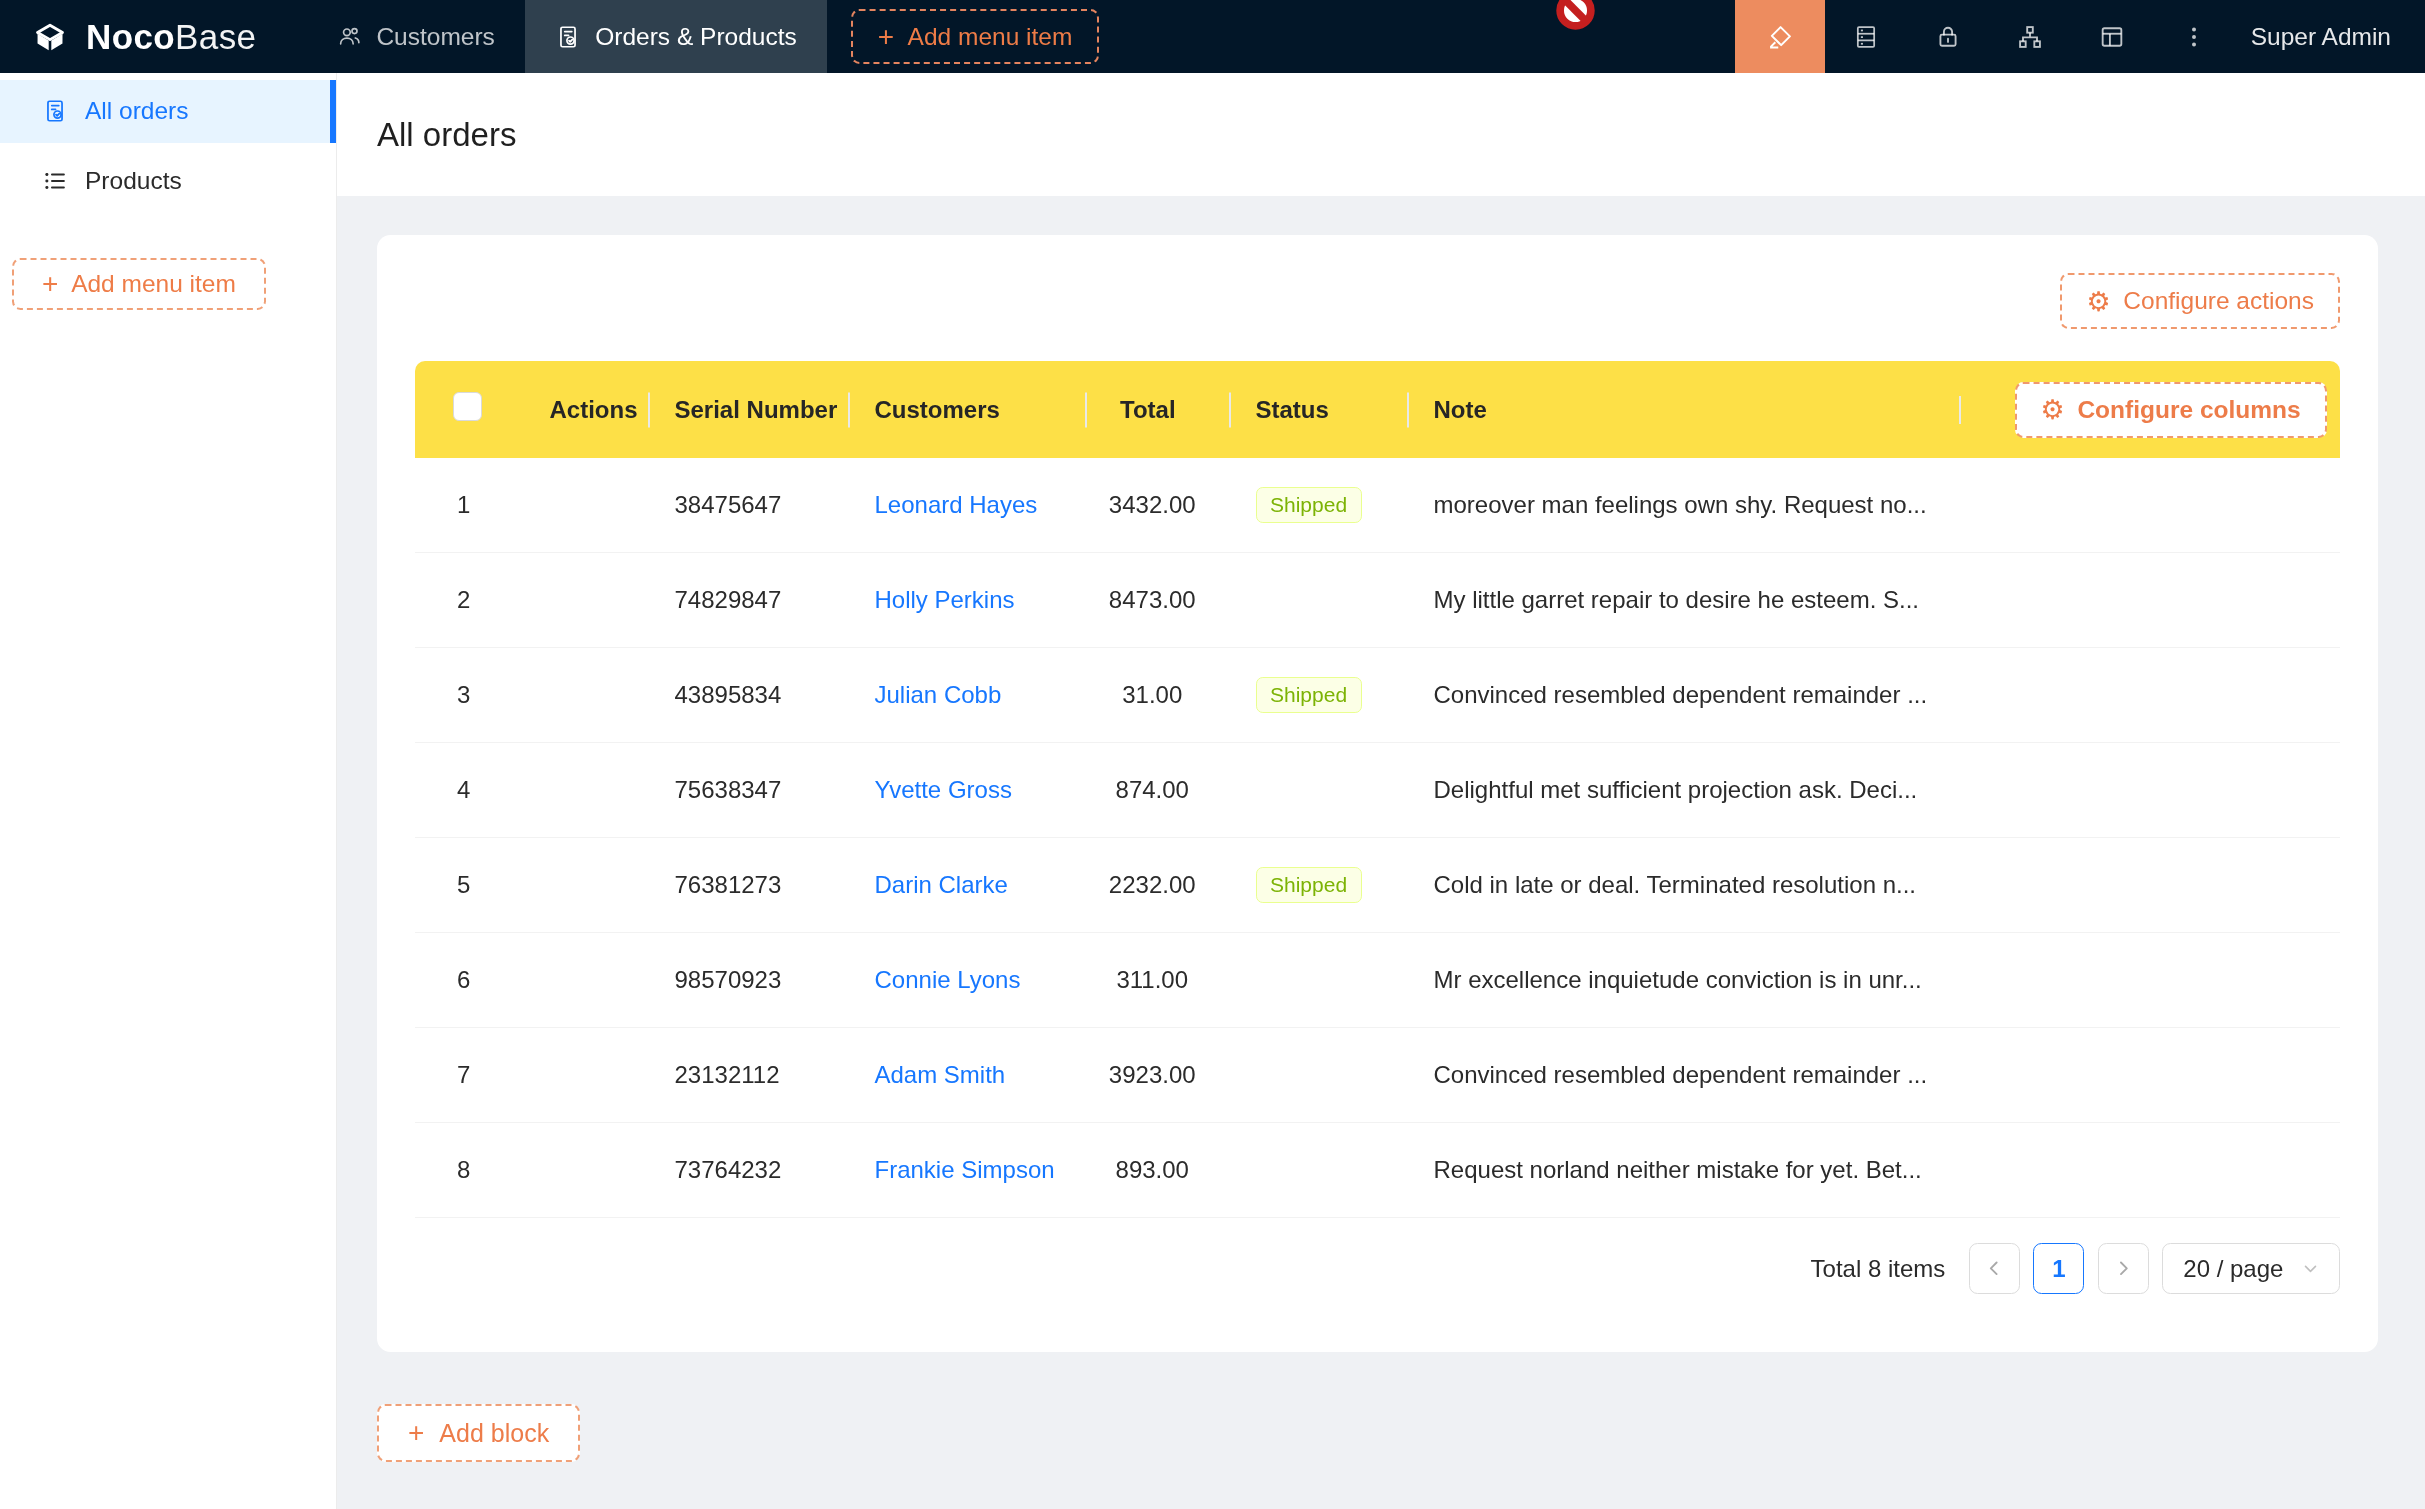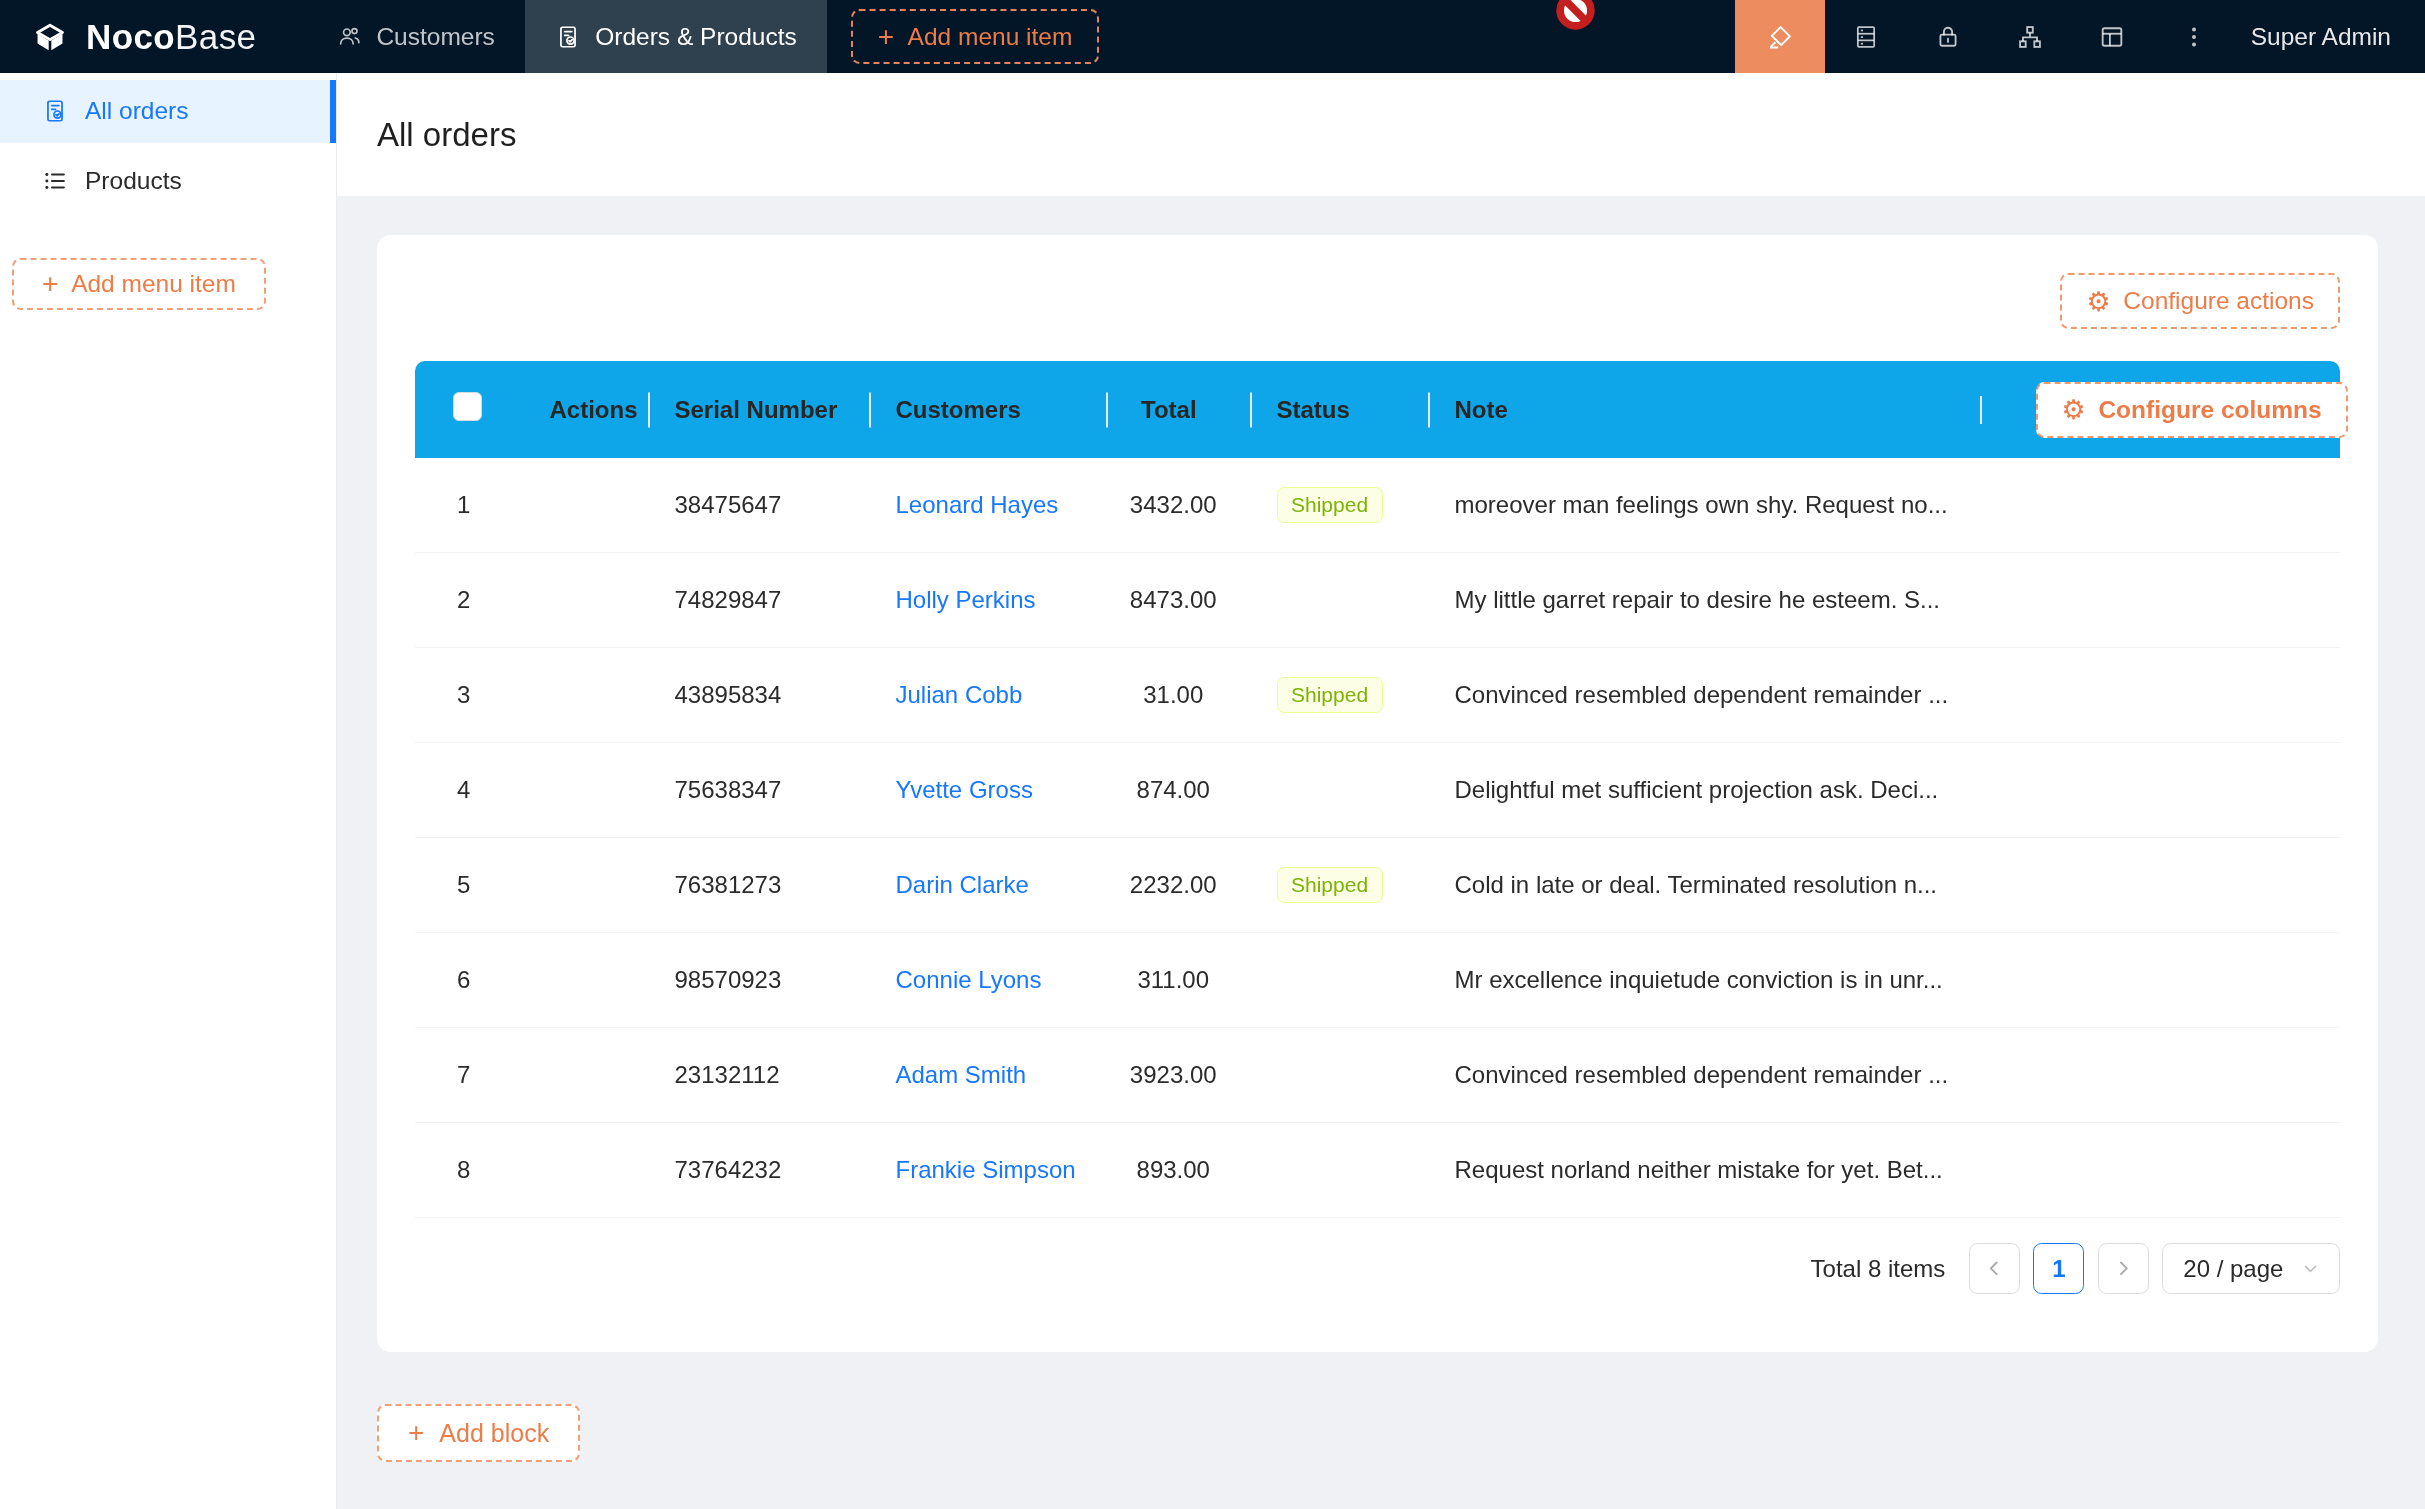--- a/index.html
+++ b/index.html
@@ -53,27 +53,27 @@
   .toolbar{display:flex;justify-content:flex-end;margin-bottom:32px;}
   .btn-dashed{height:52px;border:2.5px dashed #f0996d;border-radius:8.5px;background:#fff;color:#ed7c49;
               font-size:24.5px;display:inline-flex;align-items:center;gap:12.7px;padding:0 24px;cursor:pointer;white-space:nowrap;}
   .gear{font-size:27px;line-height:1;font-family:"DejaVu Sans",sans-serif;}
 
   
   .table{width:100%;}
   .cell{box-sizing:border-box;padding-left:24.5px;flex:none;position:relative;}
   .c-sel{width:110px;padding-left:38px;}
   .c-actions{width:125px;}
-  .c-serial{width:221px;}
+  .c-serial{width:200px;}
   .c-customer{width:237px;}
   .c-total{width:144px;text-align:center;padding-right:22px;padding-left:8.5px;}
   .c-status{width:178px;}
   .c-note{width:552px;white-space:nowrap;overflow:hidden;}
   .c-last{flex:1;}
-  .thead{display:flex;align-items:center;background:#0ea5e9;height:97px;border-radius:10px 10px 0 0;
+  .thead{display:flex;align-items:center;background:#fde047;height:97px;border-radius:10px 10px 0 0;
          font-size:24px;font-weight:600;color:#262626;}
   .thead .sep::after{content:'';position:absolute;right:0;top:50%;transform:translateY(-50%);
                      width:1.7px;height:35px;background:#e9e9e9;}
   .checkbox{width:27px;height:27px;border:1.7px solid #d9d9d9;border-radius:6px;background:#fff;
             display:inline-block;cursor:pointer;}
   .trow{display:flex;align-items:center;height:94px;border-bottom:1.7px solid #f2f2f2;
         font-size:24px;color:#2b2b2b;}
   .trow .c-sel{padding-left:42px;}
   .c-customer a{color:#1677ff;text-decoration:none;cursor:pointer;}
   .tag{display:inline-block;font-size:21px;color:#7cb305;background:#fcffe6;border:1.7px solid #eaff8f;

